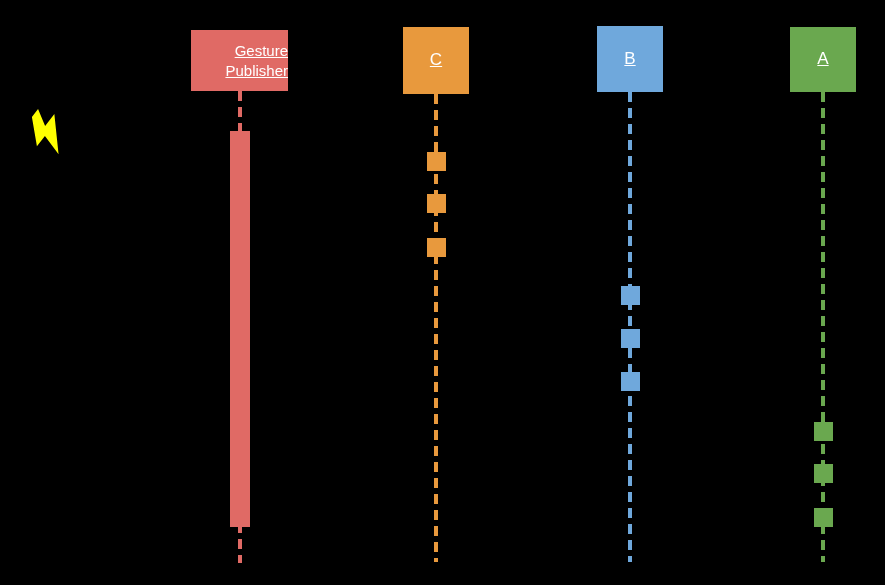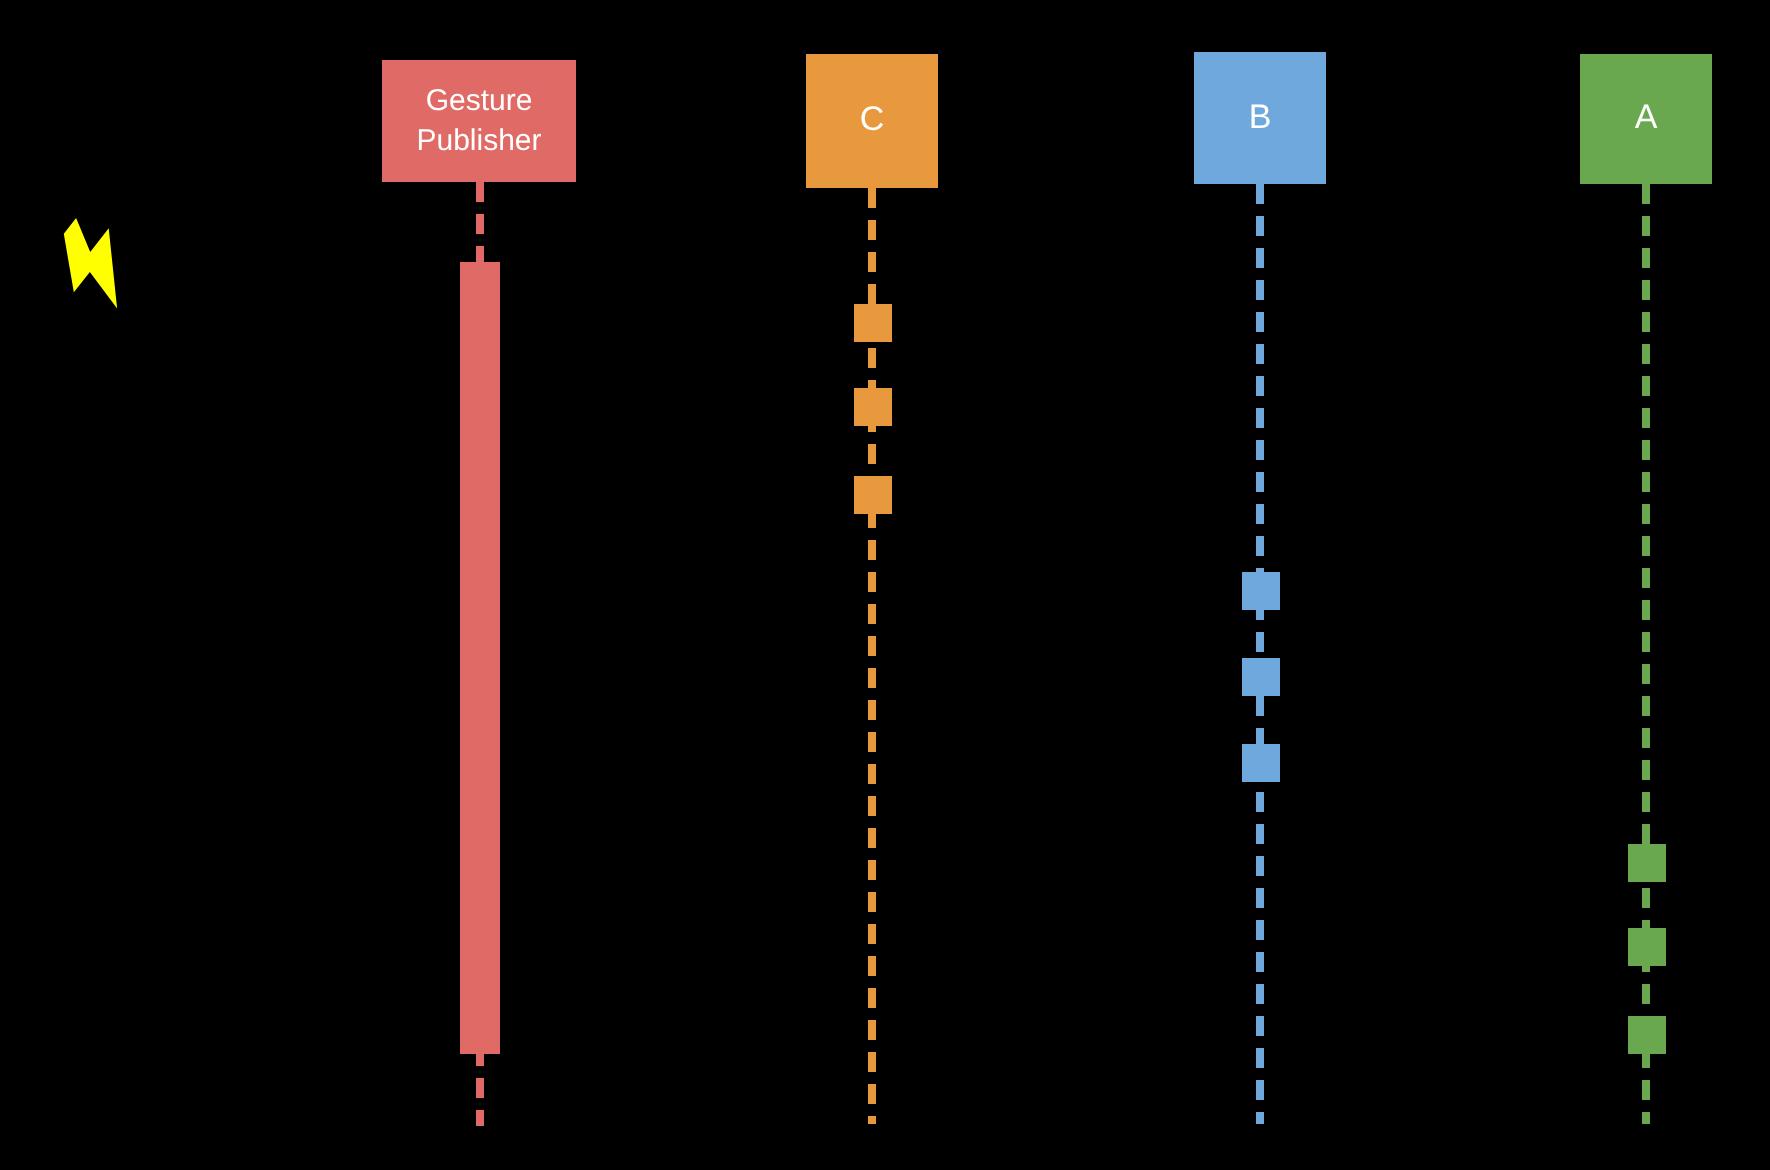--- a/index.html
+++ b/index.html
@@ -13,26 +13,27 @@
     width: 885px;
     height: 585px;
     background: #000;
     overflow: hidden;
   }
   .actor-box {
     position: absolute;
     display: flex;
     align-items: center;
     justify-content: center;
-    text-align: center;
+    text-align: right;
     color: #ffffff;
     background: var(--c);
     font-size: 15px;
     line-height: 1.3;
     box-sizing: border-box;
+    text-decoration: underline;
   }
   .actor-box.single-letter { font-size: 17px; }
   .lifeline {
     position: absolute;
     width: 4px;
     background: repeating-linear-gradient(to bottom, var(--c) 0 10px, transparent 10px 16px);
   }
   .activation-bar {
     position: absolute;
     background: var(--c);

